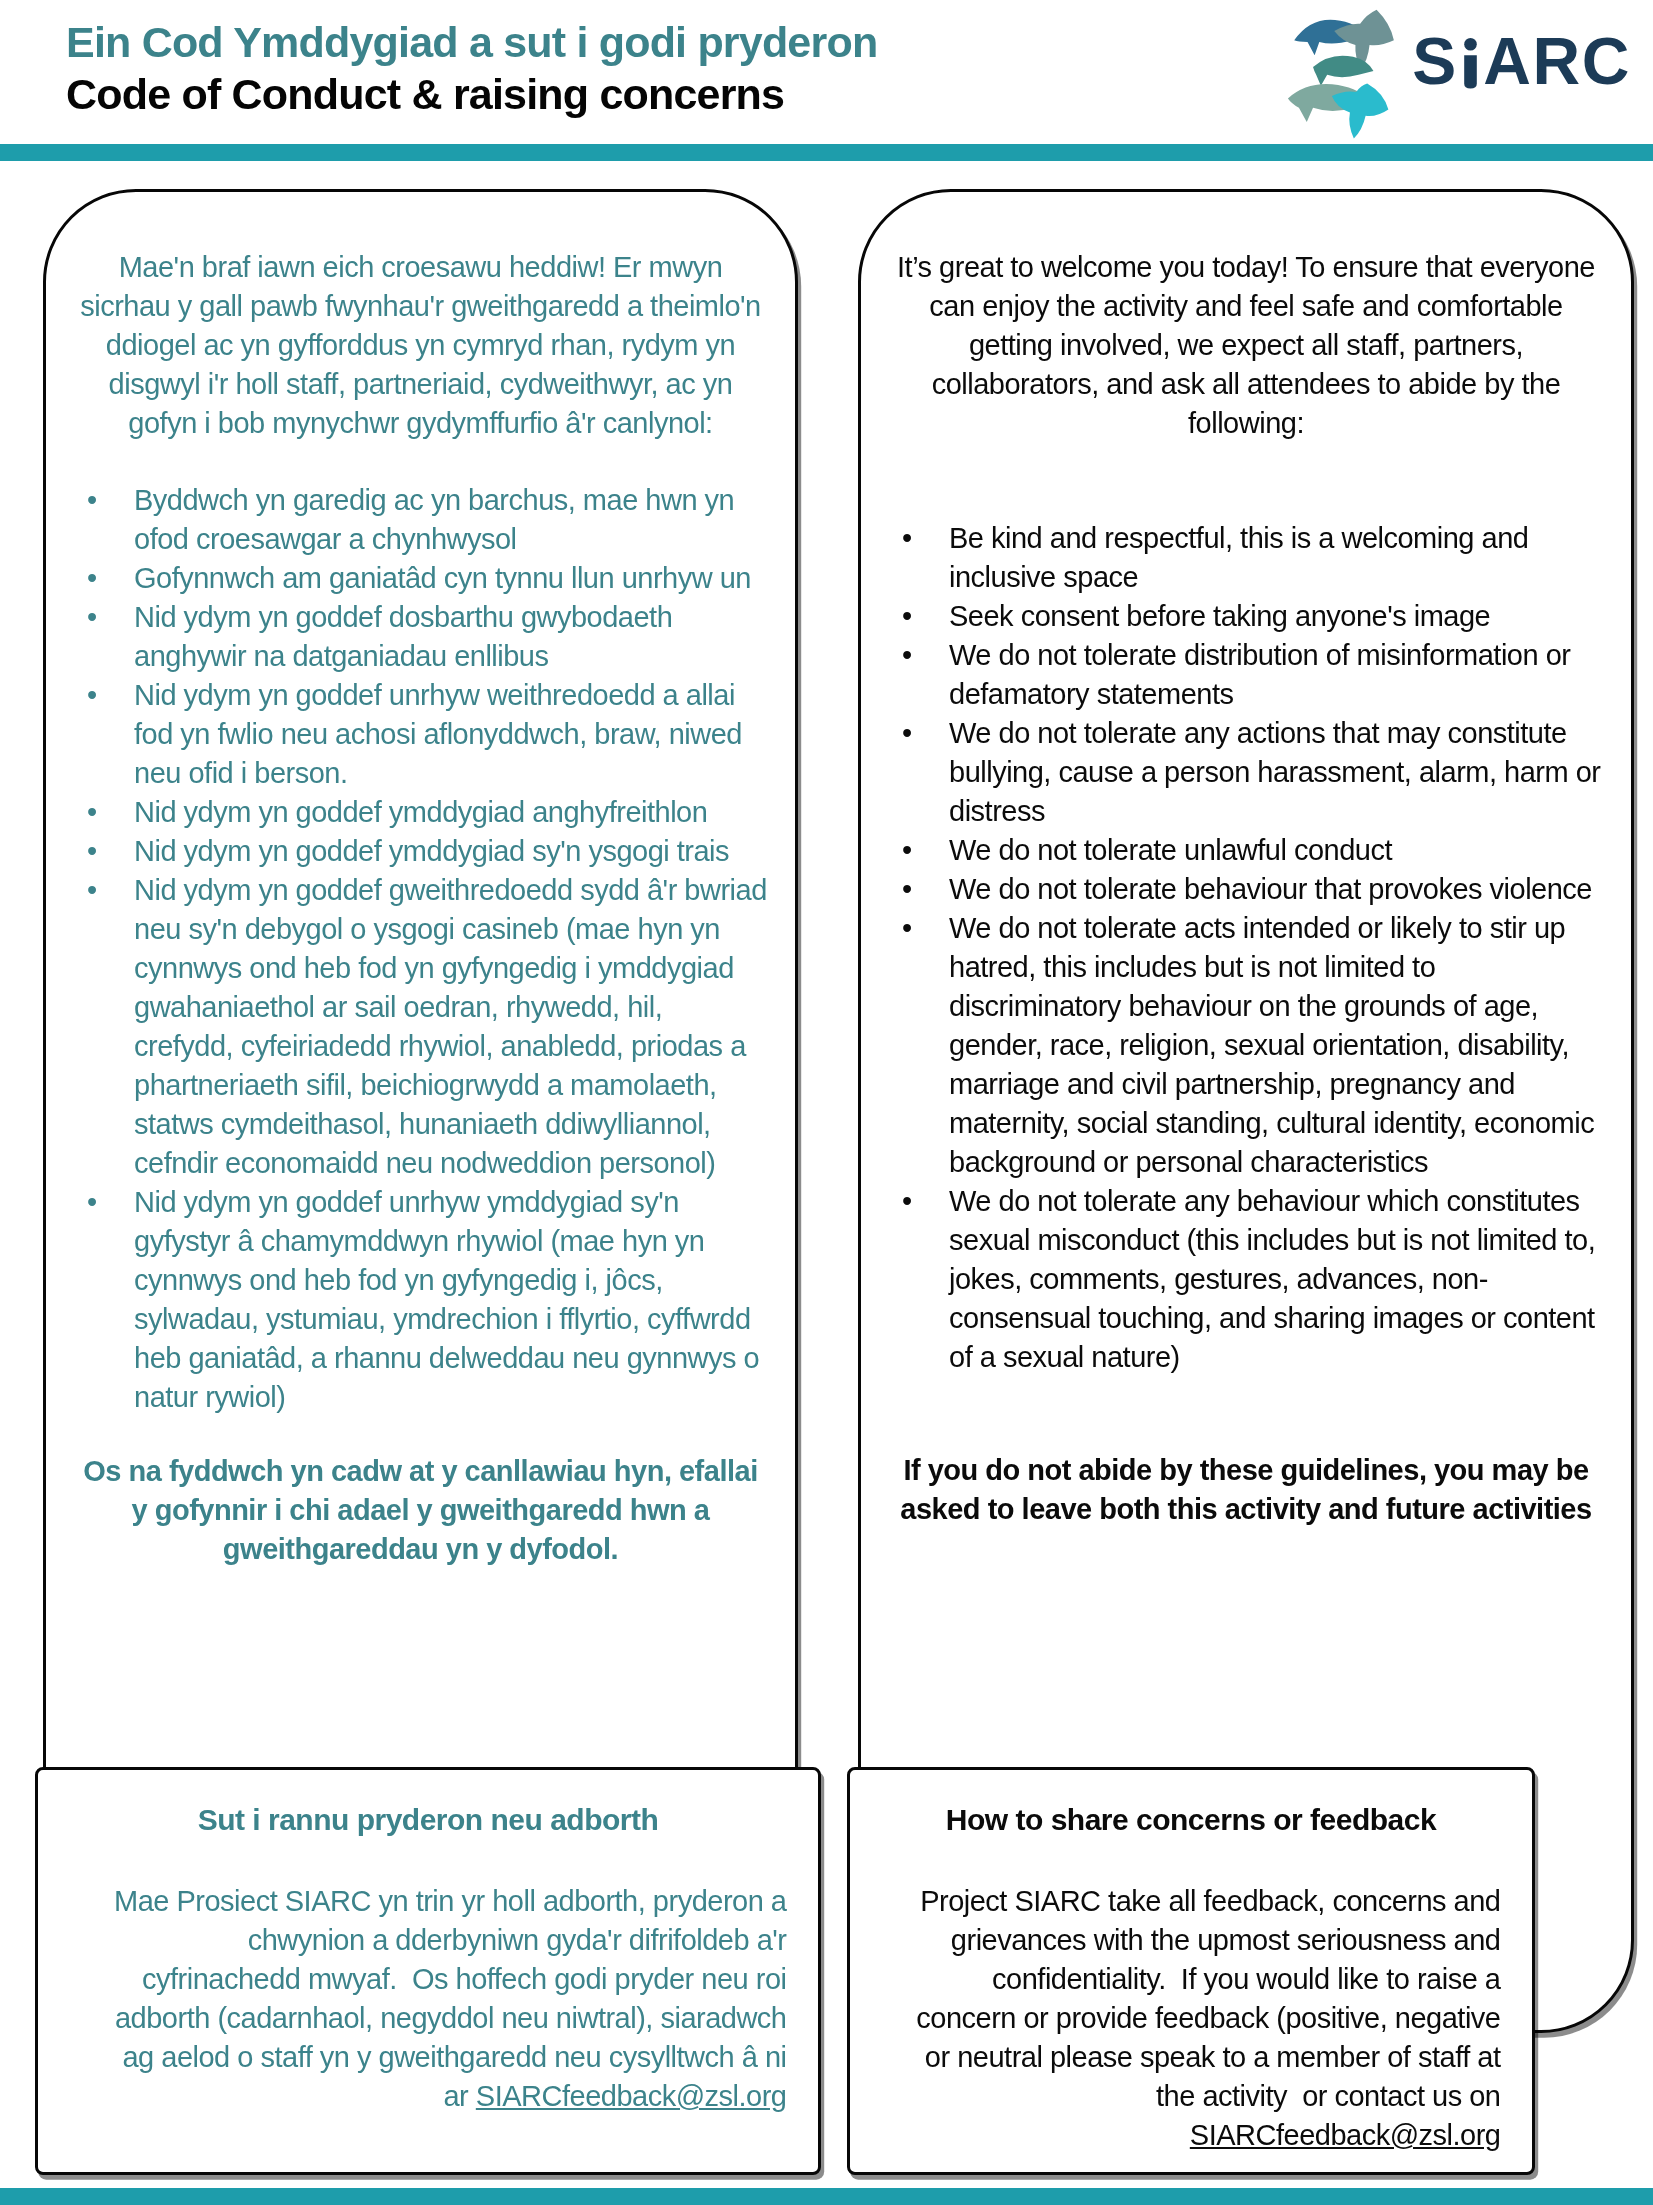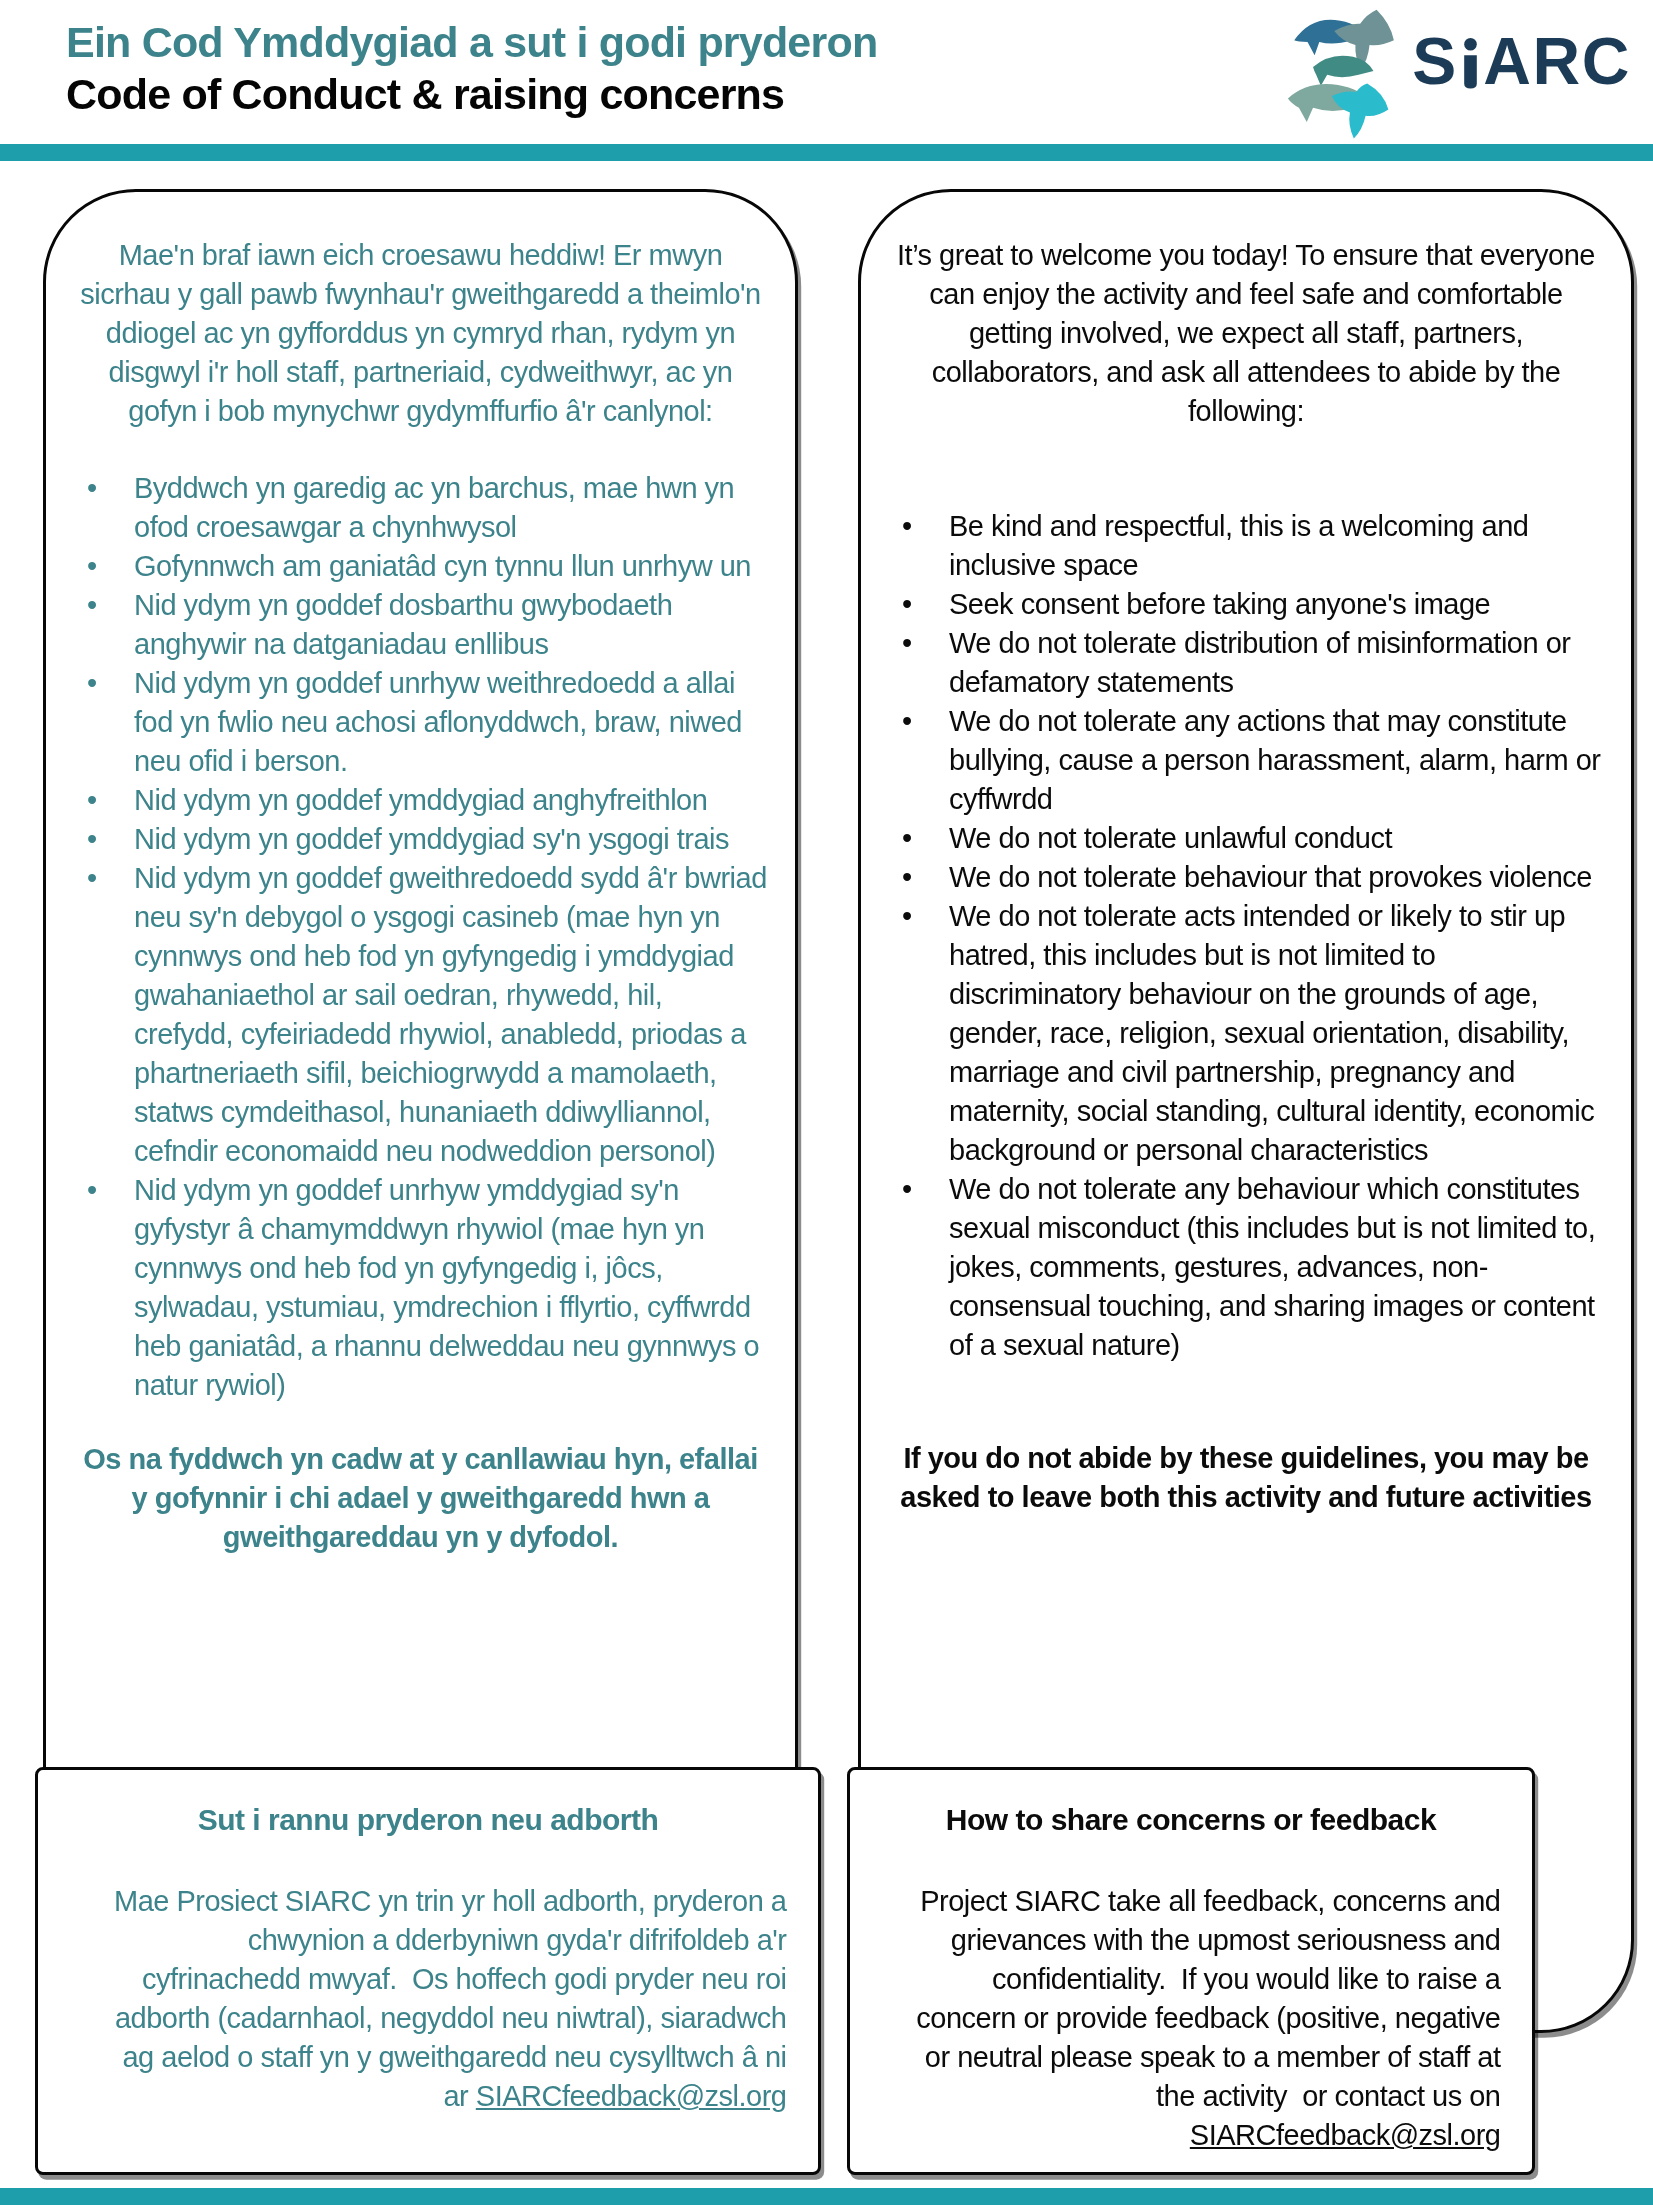--- a/index.html
+++ b/index.html
@@ -40,21 +40,21 @@
   .rule{position:absolute;left:0;width:1654px;height:17.3px;background:var(--teal-bar);}
   .rule-top{top:144px;}
   .rule-bottom{bottom:0;}
   
   .box{
     position:absolute;
     border:3.2px solid #070707;
     background:#ffffff;
     box-shadow:3.2px 4.7px 0 rgba(0,0,0,0.45);
   }
-  .box-tall{top:189px;height:1844px;border-radius:93px;padding:44px 27px;}
+  .box-tall{top:189px;height:1844px;border-radius:93px;padding:56px 27px;}
   .box-welsh{left:43px;width:755px;color:var(--teal-text);}
   .box-english{left:858px;width:776px;color:var(--ink);}
   .box-small{top:1767px;height:408px;border-radius:8px;padding:30px 31.5px;}
   .box-welsh-feedback{left:35px;width:786px;color:var(--teal-text);}
   .box-english-feedback{left:847px;width:688px;color:var(--ink);}
   
   .body-text{font-size:29px;line-height:39px;letter-spacing:-0.5px;}
   .intro{text-align:center;margin-bottom:38px;}
   .box-english .intro{margin-bottom:76px;}
   ul.bullets{list-style:none;padding-left:61px;text-align:left;}
@@ -111,21 +111,21 @@
       </ul>
     <p class="closing">Os na fyddwch yn cadw at y canllawiau hyn, efallai y gofynnir i chi adael y gweithgaredd hwn a gweithgareddau yn y dyfodol.</p>
   </section>
 
   <section class="box box-tall box-english body-text">
     <p class="intro">It’s great to welcome you today! To ensure that everyone can enjoy the activity and feel safe and comfortable getting involved, we expect all staff, partners, collaborators, and ask all attendees to abide by the following:</p>
     <ul class="bullets">
         <li>Be kind and respectful, this is a welcoming and inclusive space</li>
         <li>Seek consent before taking anyone's image</li>
         <li>We do not tolerate distribution of misinformation or defamatory statements</li>
-        <li>We do not tolerate any actions that may constitute bullying, cause a person harassment, alarm, harm or cyffwrdd</li>
+        <li>We do not tolerate any actions that may constitute bullying, cause a person harassment, alarm, harm or distress</li>
         <li>We do not tolerate unlawful conduct</li>
         <li>We do not tolerate behaviour that provokes violence</li>
         <li>We do not tolerate acts intended or likely to stir up hatred, this includes but is not limited to discriminatory behaviour on the grounds of age, gender, race, religion, sexual orientation, disability, marriage and civil partnership, pregnancy and maternity, social standing, cultural identity, economic background or personal characteristics</li>
         <li>We do not tolerate any behaviour which constitutes sexual misconduct (this includes but is not limited to, jokes, comments, gestures, advances, non-consensual touching, and sharing images or content of a sexual nature)</li>
       </ul>
     <p class="closing">If you do not abide by these guidelines, you may be asked to leave both this activity and future activities</p>
   </section>
 
   <section class="box box-small box-welsh-feedback body-text">
     <h3 class="fb-title">Sut i rannu pryderon neu adborth</h3>

